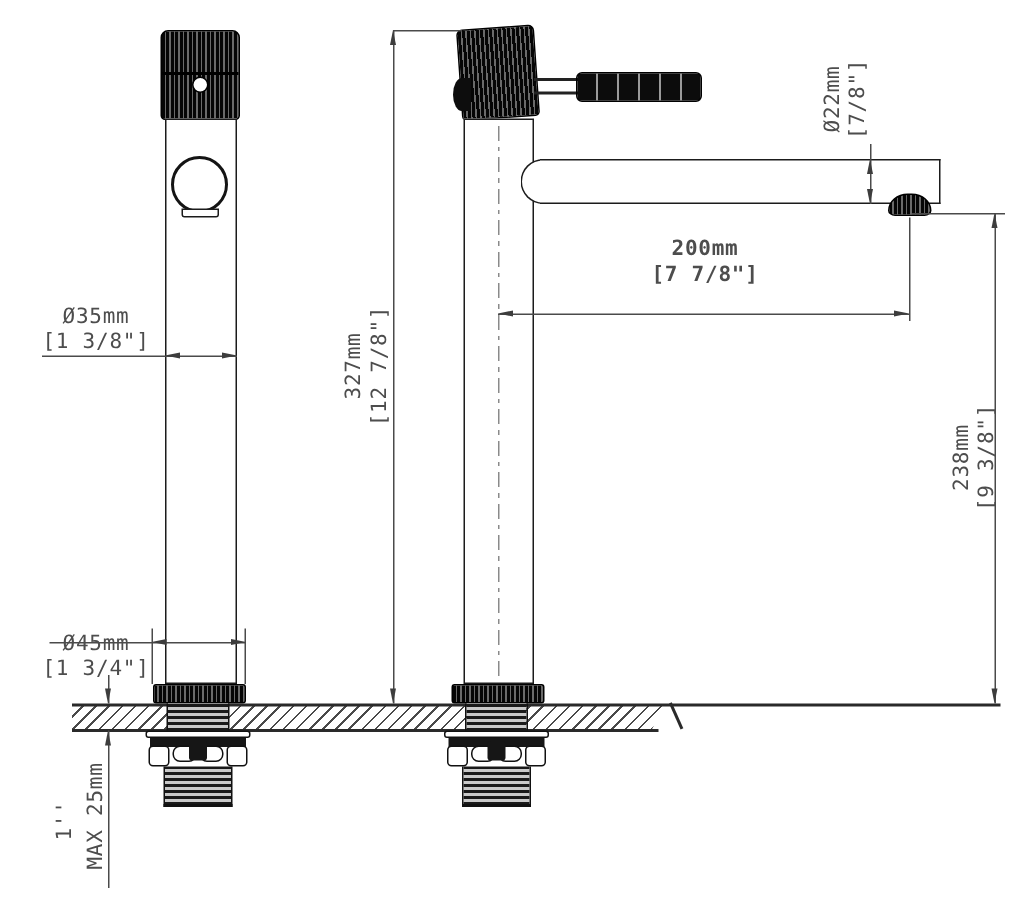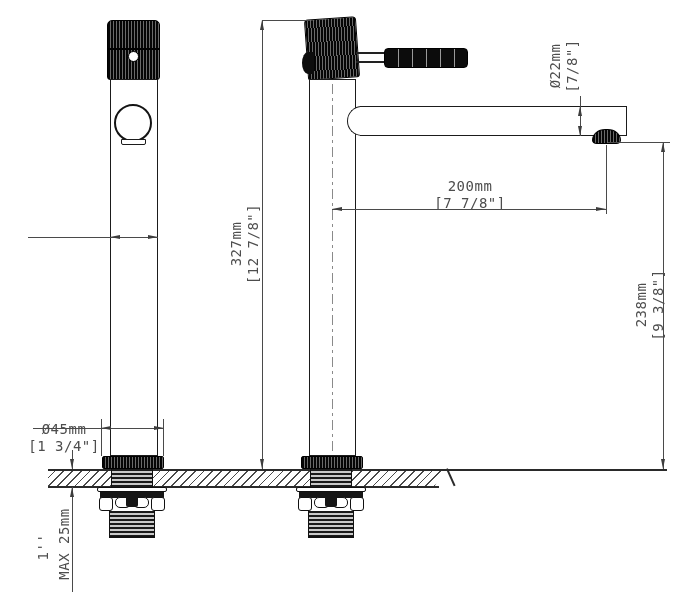--- a/index.html
+++ b/index.html
@@ -81,20 +81,24 @@
   <div class="abs" style="left:298px;top:497px;width:14px;height:14px;background:#fff;border:1.5px solid #111;border-radius:3px;"></div>
   <div class="abs" style="left:350px;top:497px;width:14px;height:14px;background:#fff;border:1.5px solid #111;border-radius:3px;"></div>
   <div class="abs" style="left:314px;top:497px;width:16px;height:11px;background:#fff;border:1.5px solid #111;border-radius:5px;"></div>
   <div class="abs" style="left:332px;top:497px;width:16px;height:11px;background:#fff;border:1.5px solid #111;border-radius:5px;"></div>
   <div class="abs" style="left:325px;top:494px;width:12px;height:13px;background:#161616;border-radius:2px;"></div>
   <div class="abs threads" style="left:308px;top:511px;width:46px;height:27px;border-left:1.5px solid #111;border-right:1.5px solid #111;border-bottom:2px solid #111;"></div>
 
   <div class="ln" style="left:28px;top:237px;width:130px;height:1px;"></div>
   <div class="arr arrL" style="left:110px;top:235px;"></div>
   <div class="arr arrR" style="left:148px;top:235px;"></div>
+  <div class="lbl" style="left:23px;top:203px;width:82px;">
+    <div>Ø35mm</div>
+    <div>[1 3/8"]</div>
+  </div>
 
   <div class="ln" style="left:33px;top:428px;width:131px;height:1px;"></div>
   <div class="ln" style="left:101px;top:419px;width:1px;height:37px;"></div>
   <div class="ln" style="left:163px;top:419px;width:1px;height:37px;"></div>
   <div class="arr arrL" style="left:101px;top:426px;"></div>
   <div class="arr arrR" style="left:154px;top:426px;"></div>
   <div class="lbl" style="left:23px;top:393px;width:82px;margin-top:28px;">
     <div>Ø45mm</div>
     <div>[1 3/4"]</div>
   </div>
@@ -113,21 +117,21 @@
   <div class="arr arrD" style="left:578px;top:126px;"></div>
   <div class="lbl rot" style="left:531px;top:50px;width:64px;height:32px;">
     <div>Ø22mm</div>
     <div>[7/8"]</div>
   </div>
 
   <div class="ln" style="left:332px;top:209px;width:274px;height:1px;"></div>
   <div class="ln" style="left:606px;top:145px;width:1px;height:69px;"></div>
   <div class="arr arrL" style="left:332px;top:207px;"></div>
   <div class="arr arrR" style="left:596px;top:207px;"></div>
-  <div class="lbl" style="left:410px;top:178px;width:120px;">
+  <div class="lbl" style="left:410px;top:158px;width:120px;font-weight:bold;">
     <div>200mm</div>
     <div>[7 7/8"]</div>
   </div>
 
   <div class="ln" style="left:663px;top:142px;width:1px;height:327px;"></div>
   <div class="ln" style="left:608px;top:142px;width:62px;height:1px;"></div>
   <div class="arr arrU" style="left:661px;top:142px;"></div>
   <div class="arr arrD" style="left:661px;top:459px;"></div>
   <div class="lbl rot" style="left:600px;top:288px;width:100px;height:34px;">
     <div>238mm</div>

